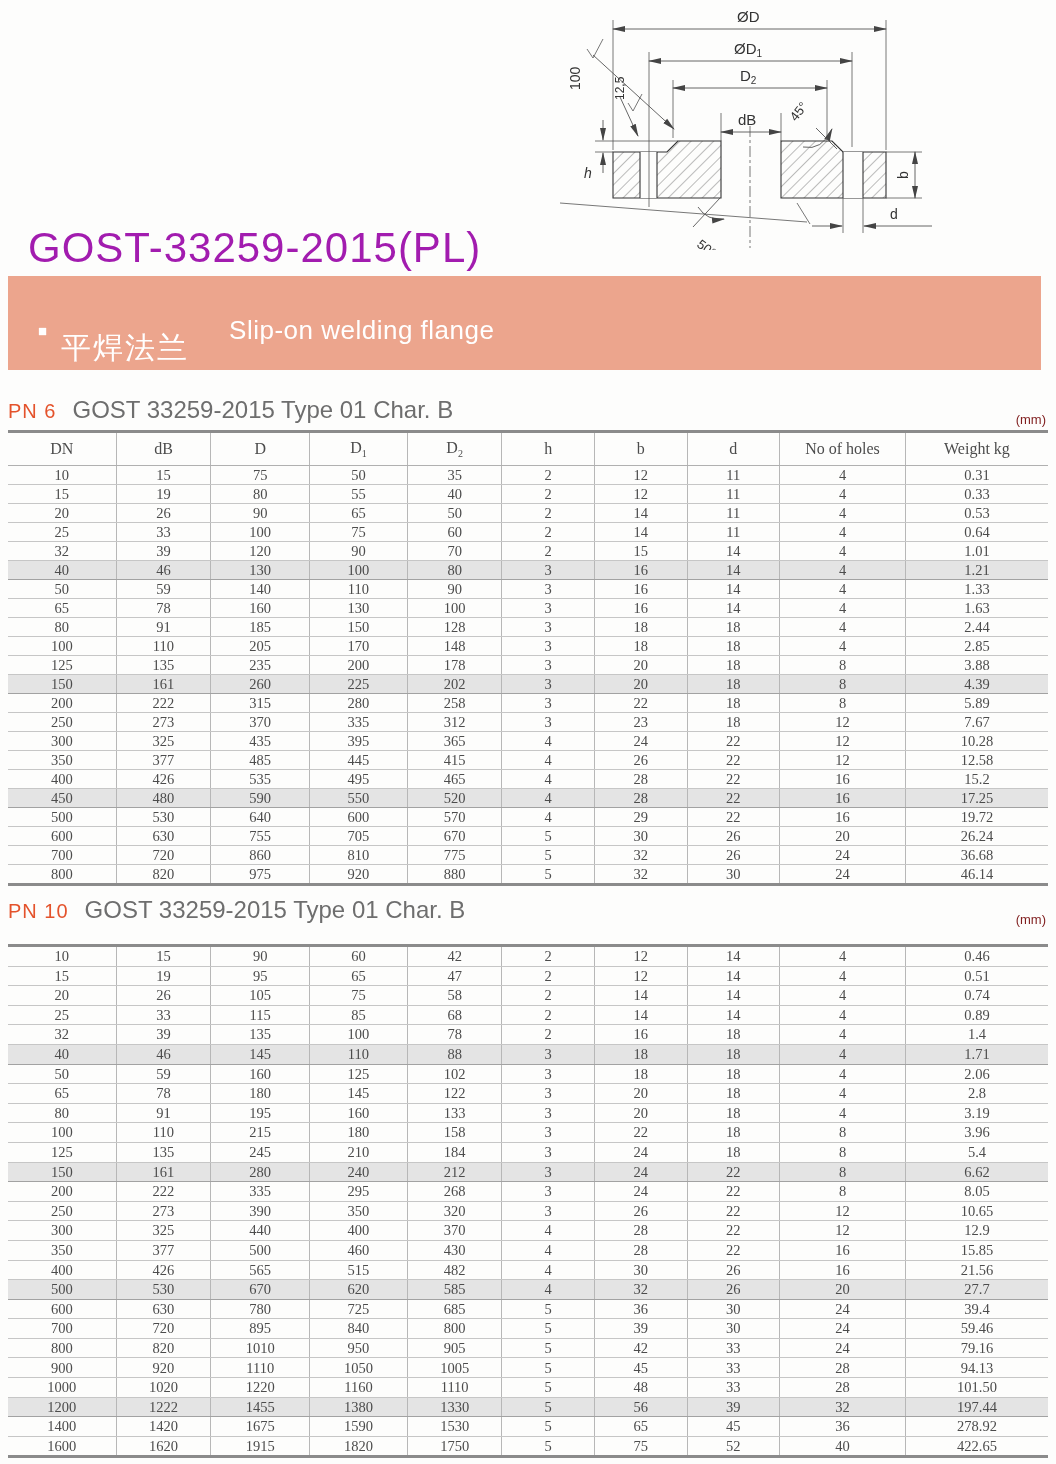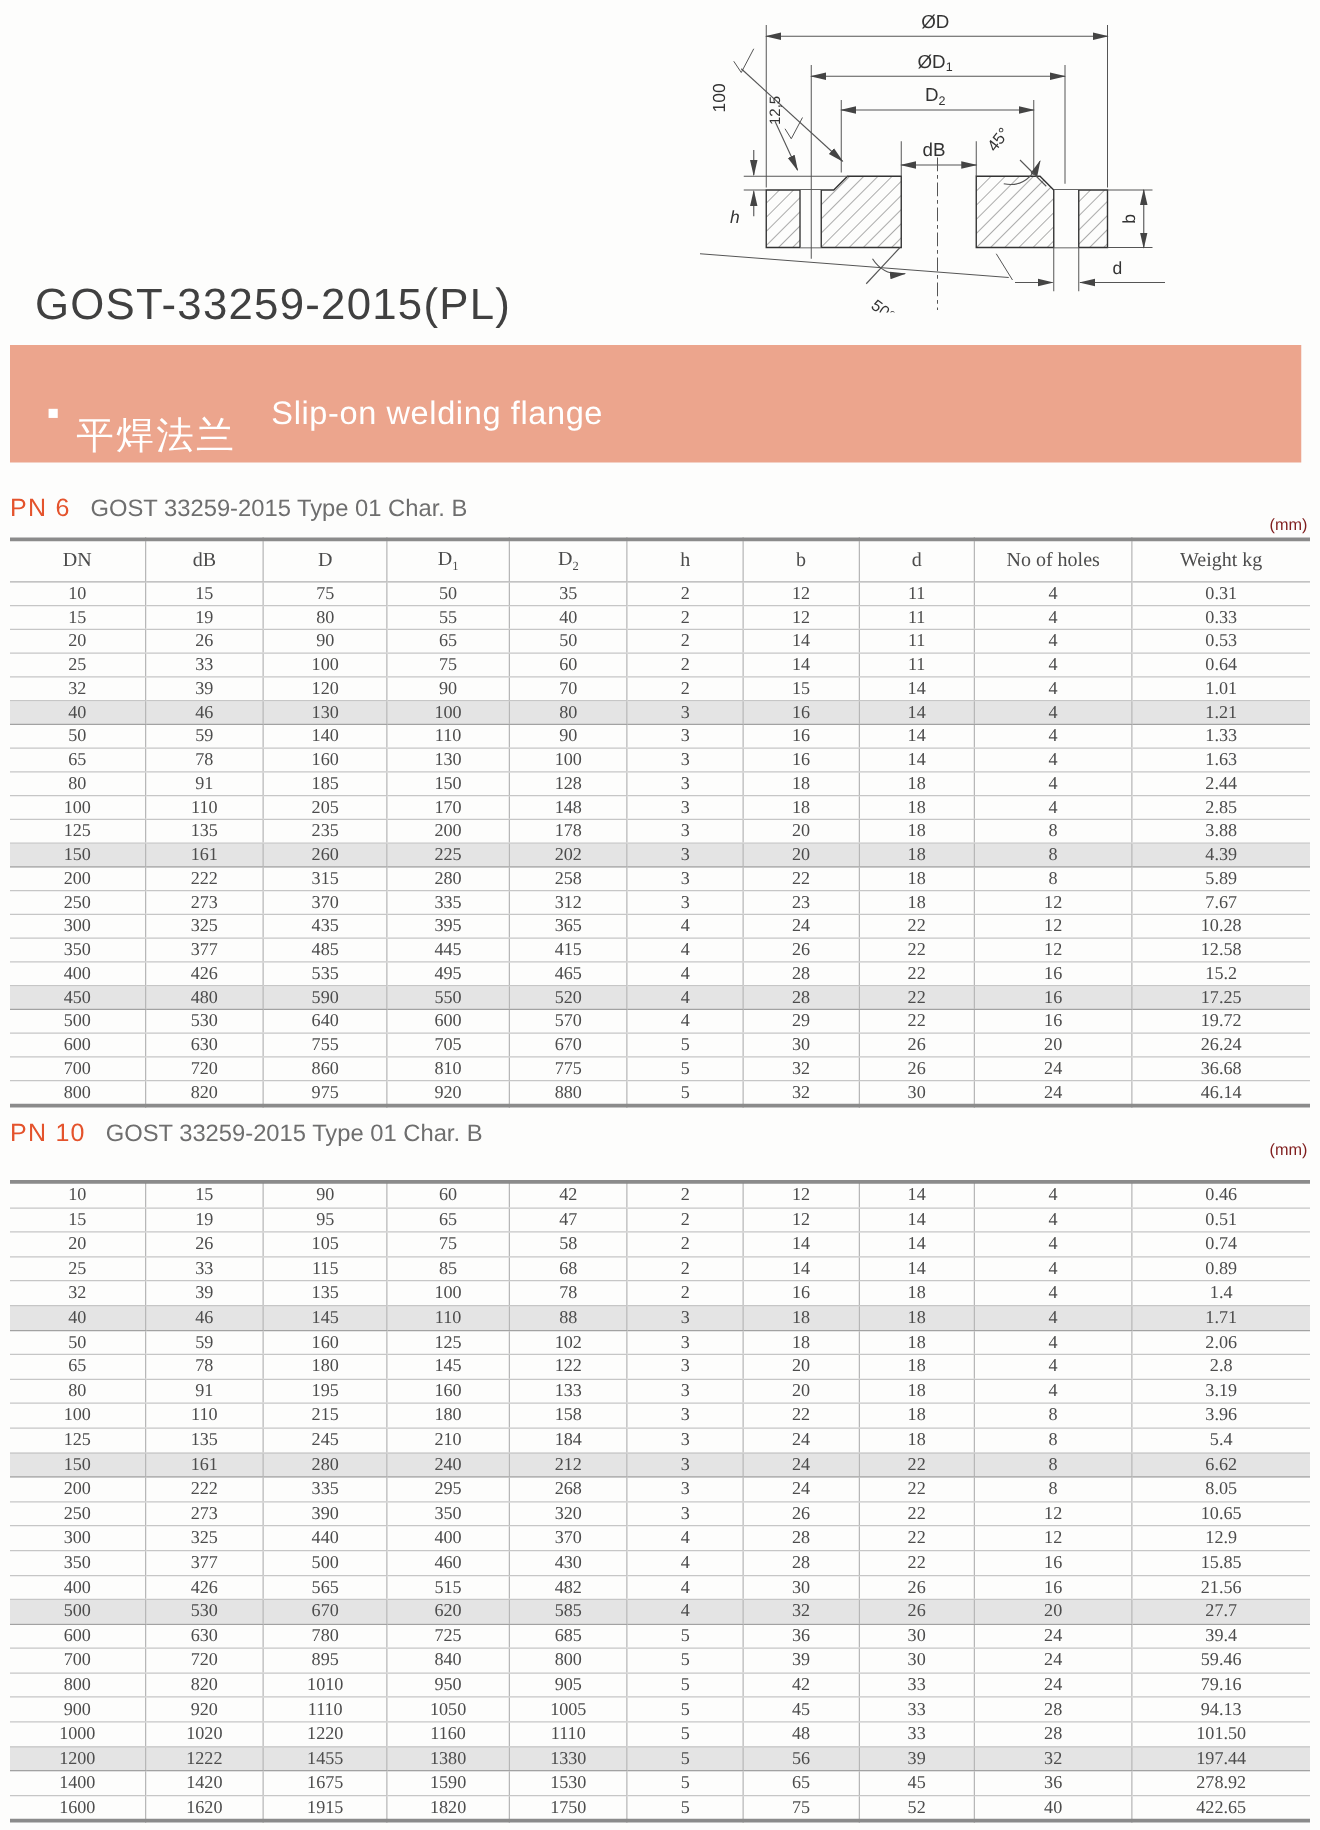--- a/index.html
+++ b/index.html
@@ -4,33 +4,33 @@
 <style>
   html,body{margin:0;padding:0;}
   body{
     width:1056px;height:1464px;position:relative;
     background:#fdfdfc;overflow:hidden;
     font-family:"Liberation Sans",sans-serif;
   }
   .drawing{position:absolute;left:560px;top:0;width:496px;height:250px;}
   .doc-title{
     position:absolute;left:28px;top:224px;
-    font-size:35px;color:#404040;letter-spacing:1px;white-space:nowrap;
+    font-size:42px;color:#a21caf;letter-spacing:1px;white-space:nowrap;
   }
   .banner{
     position:absolute;left:8px;top:276px;width:1033px;height:94px;
     background:#eca58d;color:#ffffff;
   }
   .banner-line{position:absolute;left:30px;top:16px;display:flex;align-items:center;}
   .bullet{font-size:15px;line-height:1;margin-right:14px;}
   .zh{font-size:30px;letter-spacing:2px;margin-top:36px;}
-  .en{font-size:26px;margin-left:28px;letter-spacing:0.5px;}
+  .en{font-size:26px;margin-left:40px;letter-spacing:0.5px;}
   .sec-head{position:absolute;left:8px;width:1040px;height:38px;}
   .sec-head .pn{font-size:20px;color:#e4532c;letter-spacing:1px;}
-  .sec-head .spec{font-size:19px;color:#6e6e6e;margin-left:16px;}
+  .sec-head .spec{font-size:24px;color:#6e6e6e;margin-left:16px;}
   .sec-head .unit{position:absolute;right:2px;top:16px;font-size:13px;color:#7f1d1d;}
   #head-pn6{top:396px;}
   #head-pn10{top:896px;}
   table.data{
     position:absolute;left:8px;width:1040px;
     border-collapse:collapse;table-layout:fixed;
     border-top:3px solid #8b8b8b;border-bottom:3px solid #8b8b8b;
     font-family:"Liberation Serif",serif;color:#4c4c4c;
   }
   #table-pn6{top:430px;}

